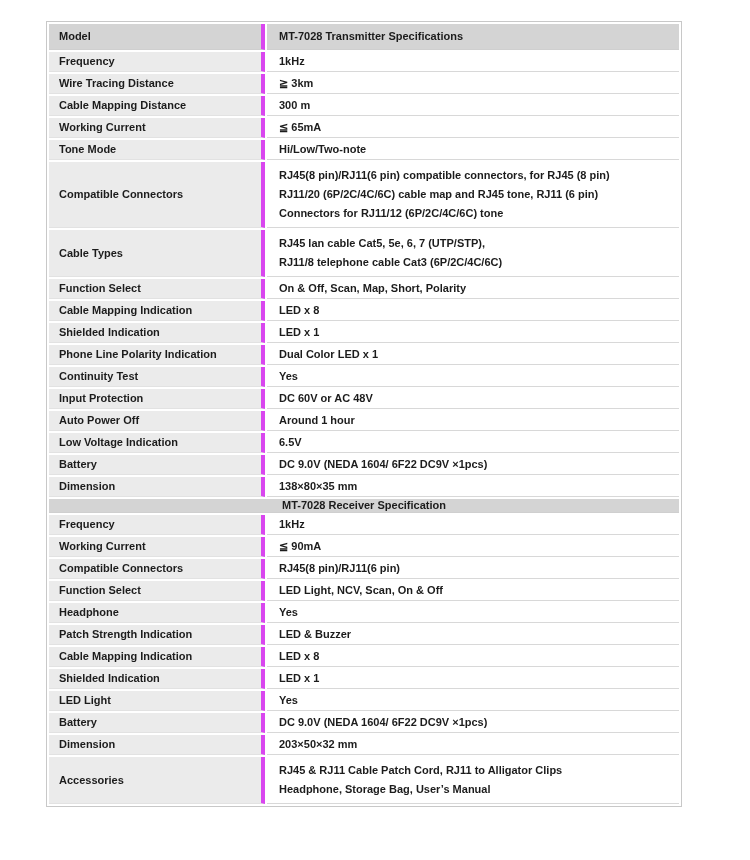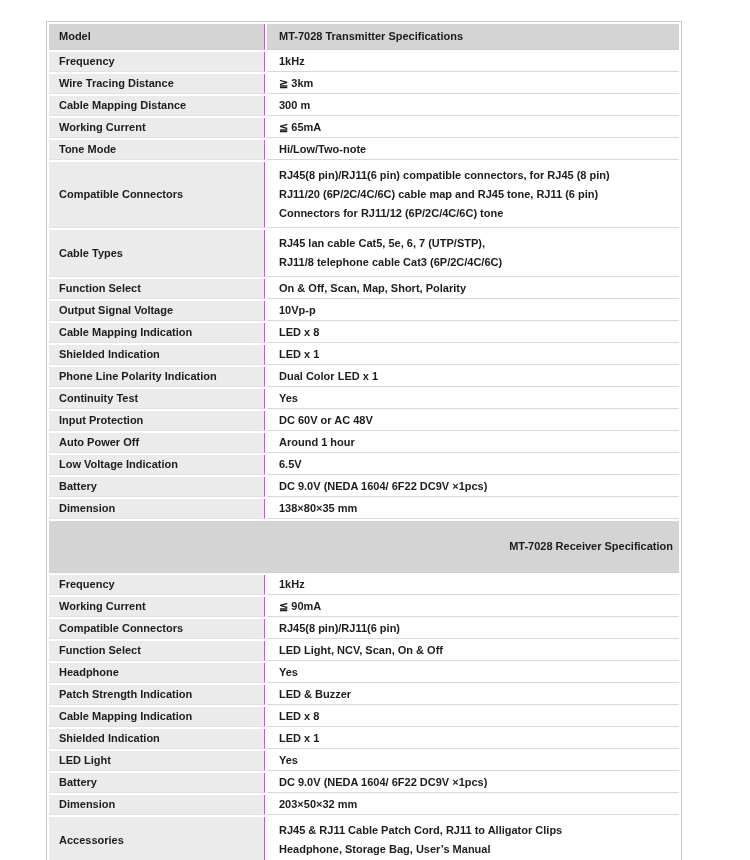--- a/index.html
+++ b/index.html
@@ -37,43 +37,43 @@
     font-weight: bold;
     color: var(--text);
     vertical-align: middle;
     overflow: hidden;
   }
   td.label-cell {
     background: var(--label-bg);
     padding: 3px 6px 3px 10px;
     line-height: 13px;
     border-bottom: 1px solid var(--label-line);
-    border-right: 1px solid #d946ef;
+    border-right: 4px solid #d946ef;
     white-space: nowrap;
   }
   td.value-cell {
     background: var(--value-bg);
     padding: 3px 6px 3px 12px;
     line-height: 13px;
     border-bottom: 1px solid var(--row-line);
   }
   td.value-cell .value-line { white-space: nowrap; line-height: 13px; }
   td.value-cell.multi { padding-top: 4px; padding-bottom: 4px; }
   td.value-cell.multi .value-line { line-height: 19px; }
   tr.section-header-row td.label-cell,
   tr.section-header-row td.value-cell {
     background: var(--hdr-bg);
     padding-top: 6px;
     padding-bottom: 6px;
     border-bottom: 1px solid #cfcfcf;
   }
   td.merged-header {
     background: var(--hdr-bg);
-    text-align: right;
-    padding: 19px 6px;
+    text-align: center;
+    padding: 0 6px;
     line-height: 13px;
     border-bottom: 1px solid #cfcfcf;
   }
 </style>
 </head>
 <body>
 
 <div class="page">
   <table class="spec">
     <colgroup>
@@ -130,26 +130,20 @@
             <div class="value-line">RJ11/8 telephone cable Cat3 (6P/2C/4C/6C)</div>
           </td>
         </tr>
         <tr>
           <td class="label-cell">Function Select</td>
           <td class="value-cell">
             <div class="value-line">On &amp; Off, Scan, Map, Short, Polarity</div>
           </td>
         </tr>
         <tr>
-          <td class="label-cell">Output Signal Voltage</td>
-          <td class="value-cell">
-            <div class="value-line">10Vp-p</div>
-          </td>
-        </tr>
-        <tr>
           <td class="label-cell">Cable Mapping Indication</td>
           <td class="value-cell">
             <div class="value-line">LED x 8</div>
           </td>
         </tr>
         <tr>
           <td class="label-cell">Shielded Indication</td>
           <td class="value-cell">
             <div class="value-line">LED x 1</div>
           </td>

